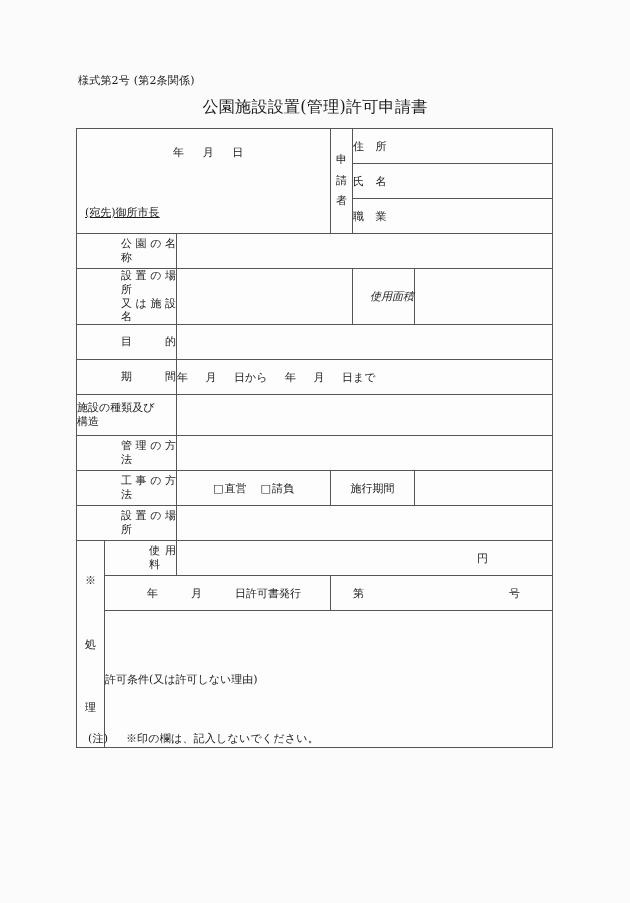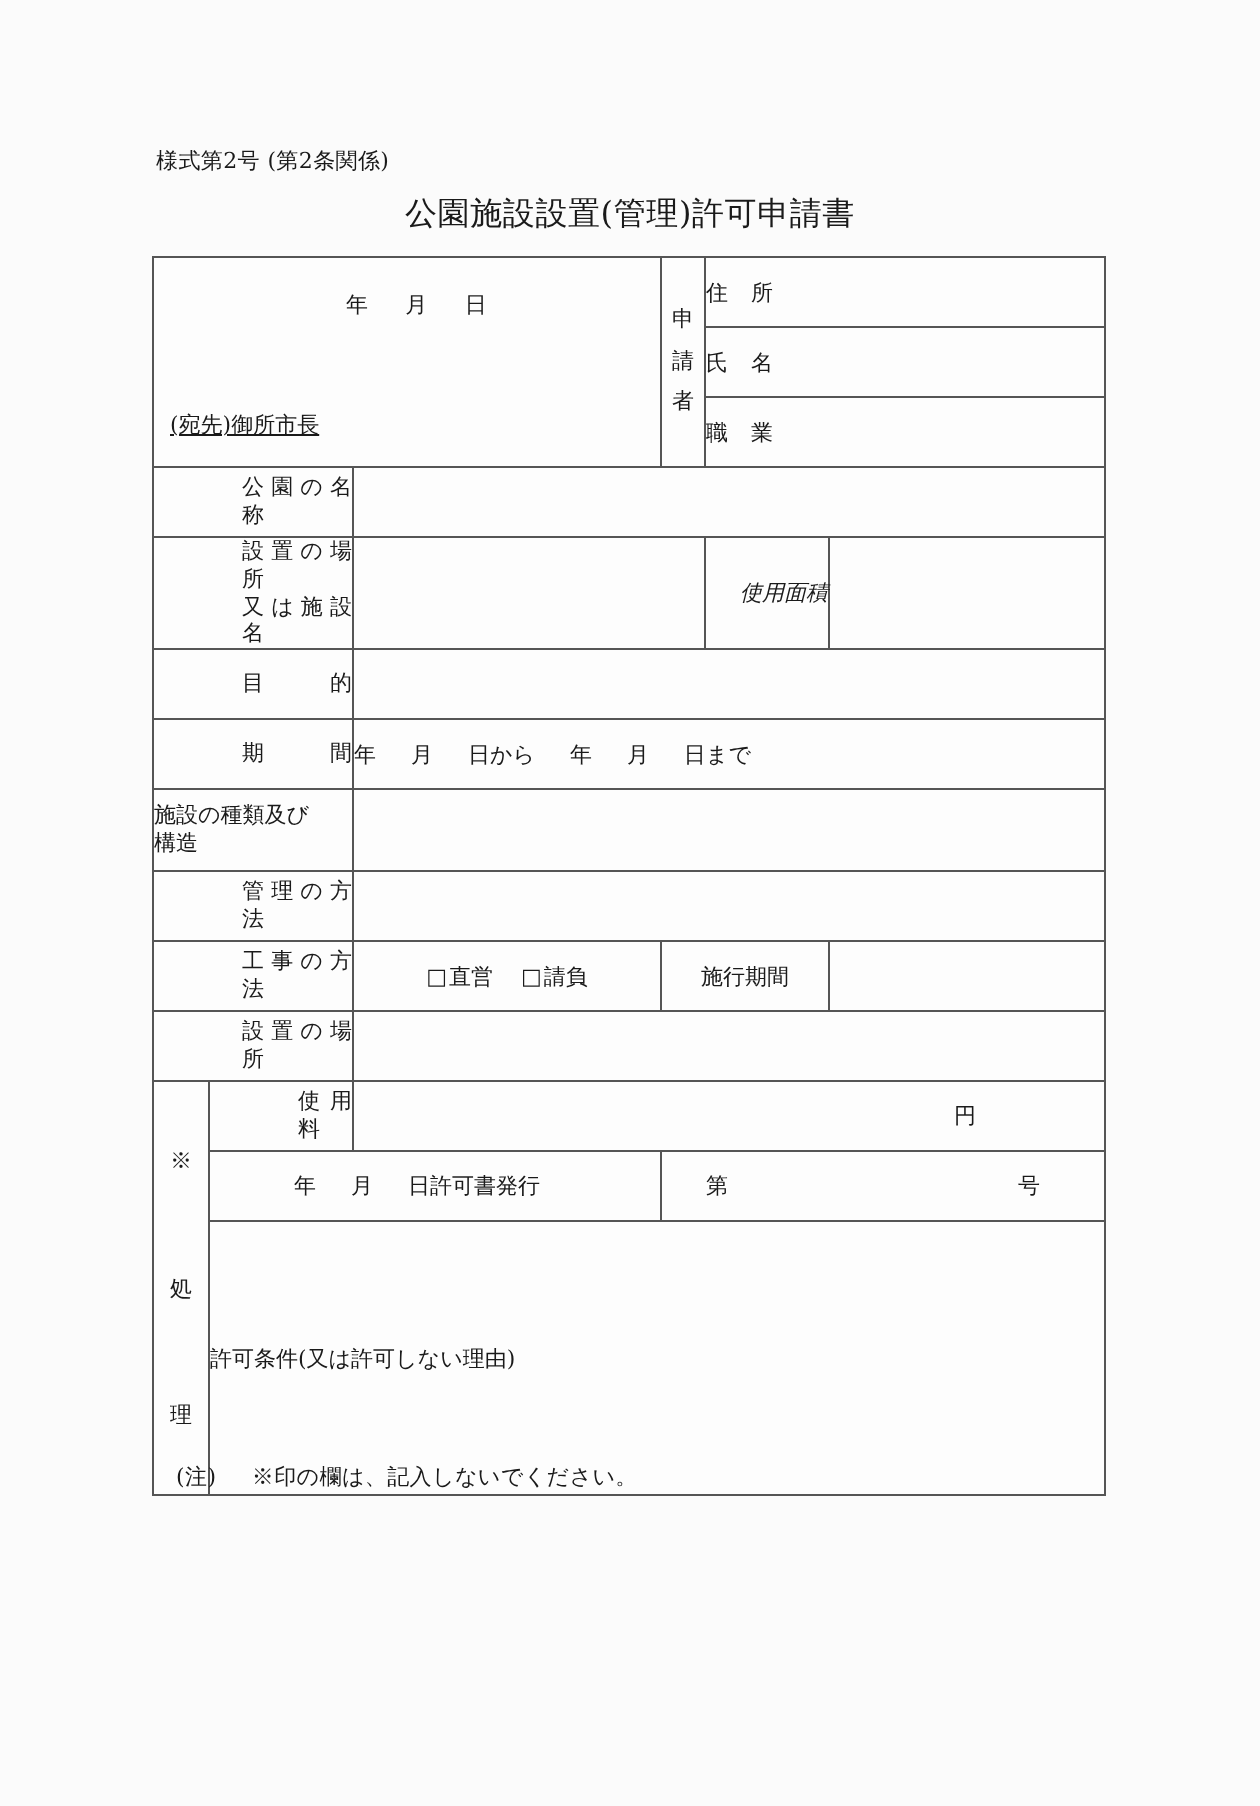--- a/index.html
+++ b/index.html
@@ -177,20 +177,21 @@
   .unit-yen {
     position: absolute;
     left: 300px;
     top: 50%;
     transform: translateY(-50%);
     font-size: 11px;
   }
   .issue-cell {
     height: 34px;
     position: relative;
+    font-family: Liberation Mono, monospace;
   }
   .issue-text {
     position: absolute;
     left: 42px;
     top: 50%;
     transform: translateY(-50%);
     font-size: 11px;
     white-space: pre;
   }
   .number-cell {

